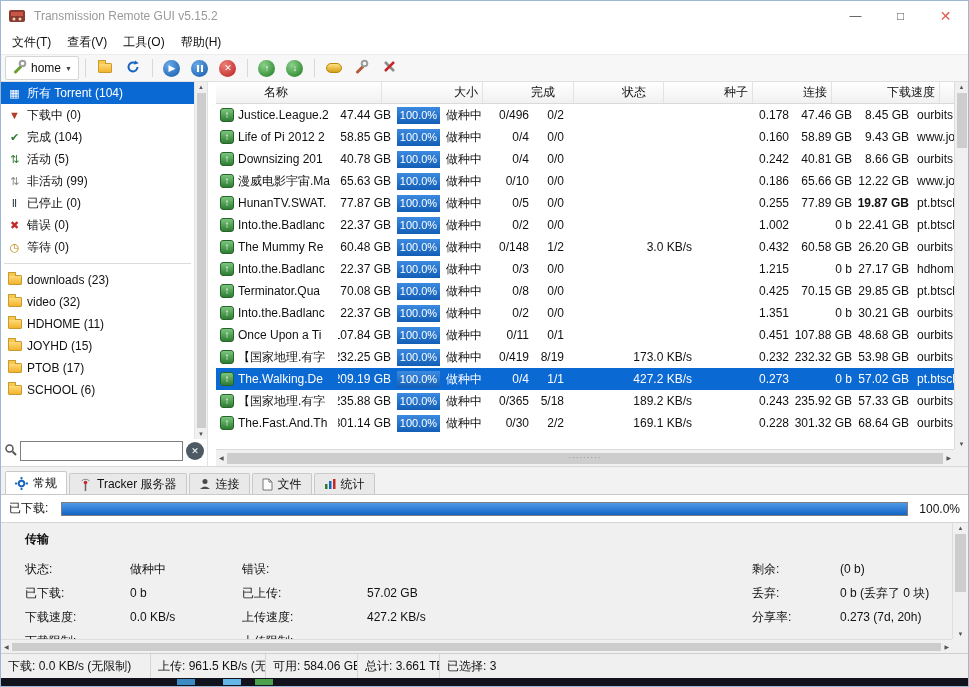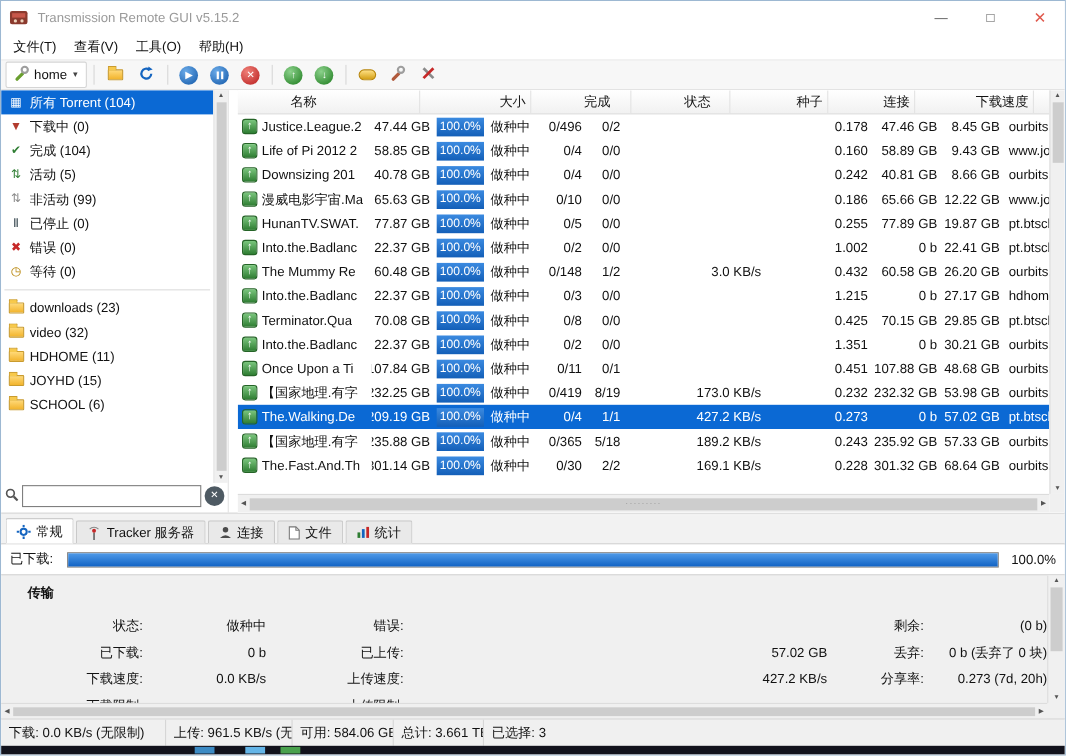--- a/index.html
+++ b/index.html
@@ -82,21 +82,21 @@
   .progress-label { flex:0 0 46px; white-space:nowrap; }
   .progress-track { flex:1; height:14px; border:1px solid #7f7f7f; background:#fff; }
   .progress-fill { height:100%; background:linear-gradient(#4f9ae8,#1263c4); }
   .progress-value { flex:0 0 46px; text-align:right; white-space:nowrap; }
 
   
   .details { flex:0 0 131px; position:relative; background:#f0f0f0; border-top:1px solid #d5d5d5; overflow:hidden; }
   .details-inner { position:absolute; left:0; top:0; right:16px; bottom:14px; overflow:hidden; padding:8px 0 0 24px; }
   .details-title { font-weight:bold; height:26px; }
   .dgrid { display:grid; grid-template-columns:105px 112px 125px 385px 88px 1fr; grid-auto-rows:24px; align-items:center; }
-  .dcell { white-space:nowrap; overflow:hidden;text-align:right; }
+  .dcell { white-space:nowrap; overflow:hidden; }
   .dv-scroll { position:absolute; top:0; right:0; bottom:14px; width:16px; background:#f0f0f0; border-left:1px solid #ddd; display:flex; flex-direction:column; align-items:center; padding:2px 0; }
   .dv-thumb { width:11px; height:58px; background:#cdcdcd; margin-top:3px; }
   .dv-scroll .down { margin-top:auto; }
   .dh-scroll { position:absolute; left:0; right:16px; bottom:0; height:14px; background:#f0f0f0; border-top:1px solid #ddd; display:flex; align-items:center; padding:0 3px; }
   .dh-thumb { flex:1; height:8px; background:#cdcdcd; margin:0 3px; }
 
   
   .statusbar { flex:0 0 25px; background:#f0f0f0; border-top:1px solid #cfcfcf; display:flex; align-items:center; overflow:hidden; }
   .sb-seg { height:100%; display:flex; align-items:center; padding:0 7px; border-right:1px solid #d6d6d6; white-space:nowrap; overflow:hidden; }
 
@@ -235,20 +235,24 @@
               <span class="folder-ico"></span>
               <span>video (32)</span>
             </div>
             <div class="side-item">
               <span class="folder-ico"></span>
               <span>HDHOME (11)</span>
             </div>
             <div class="side-item">
               <span class="folder-ico"></span>
               <span>JOYHD (15)</span>
+            </div>
+            <div class="side-item">
+              <span class="folder-ico"></span>
+              <span>PTOB (17)</span>
             </div>
             <div class="side-item">
               <span class="folder-ico"></span>
               <span>SCHOOL (6)</span>
             </div>
           </div>
         <div class="side-scroll">
           <span class="sarrow">▲</span>
           <span class="side-thumb"></span>
           <span class="sarrow">▼</span>
@@ -372,21 +376,21 @@
               <div class="pbar">100.0%</div>
             </div>
             <div class="td" style="flex: 0 0 46px; width: 46px;">做种中</div>
             <div class="td r" style="flex: 0 0 45px; width: 45px;">0/5</div>
             <div class="td r" style="flex: 0 0 35px; width: 35px;">0/0</div>
             <div class="td r" style="flex: 0 0 64px; width: 64px;"></div>
             <div class="td r" style="flex: 0 0 64px; width: 64px;"></div>
             <div class="td r" style="flex: 0 0 48px; width: 48px;"></div>
             <div class="td r" style="flex: 0 0 49px; width: 49px;">0.255</div>
             <div class="td r" style="flex: 0 0 63px; width: 63px;">77.89 GB</div>
-            <div class="td r" style="flex: 0 0 57px; width: 57px;">19.87 GB</div>
+            <div class="td r" style="flex: 0 0 57px; width: 57px; font-weight: bold;">19.87 GB</div>
             <div class="td" style="flex: 0 0 118px; width: 118px;">pt.btschool.n</div>
           </div>
           <div class="tr">
             <div class="td" style="flex: 0 0 122px; width: 122px;">
               <span class="state-ico">↑</span>
               <span class="name-text">Into.the.Badlanc</span>
             </div>
             <div class="td r" style="flex: 0 0 57px; width: 57px;">22.37 GB</div>
             <div class="td pwrap" style="flex: 0 0 47px; width: 47px;">
               <div class="pbar">100.0%</div>

